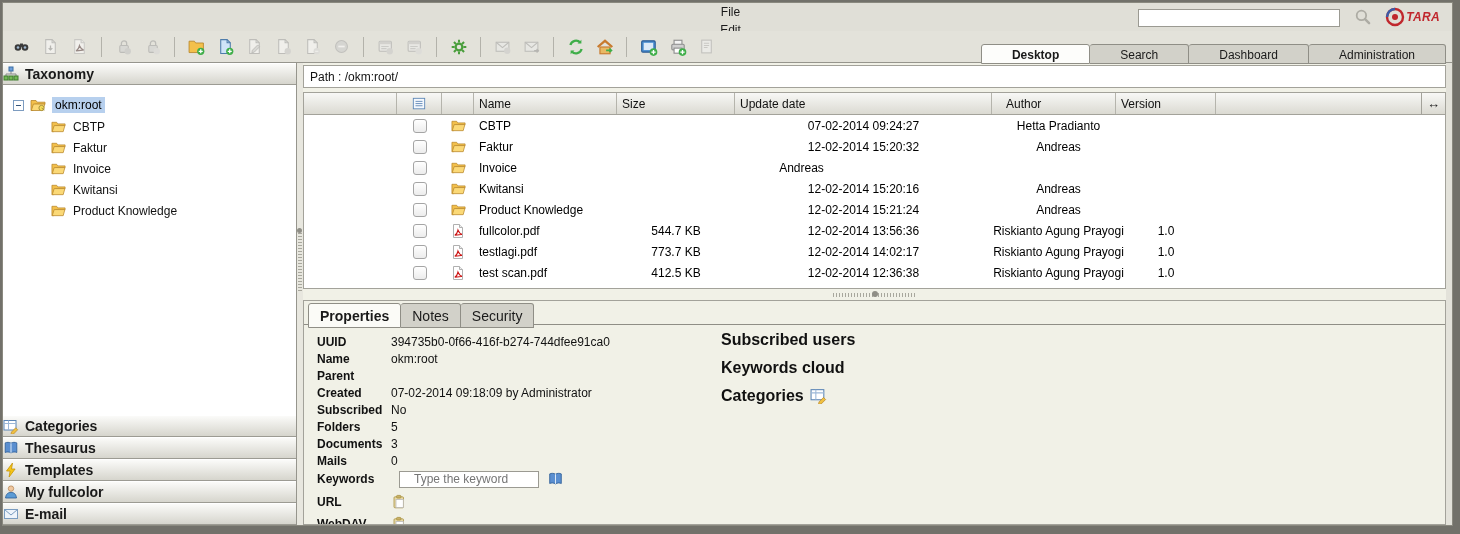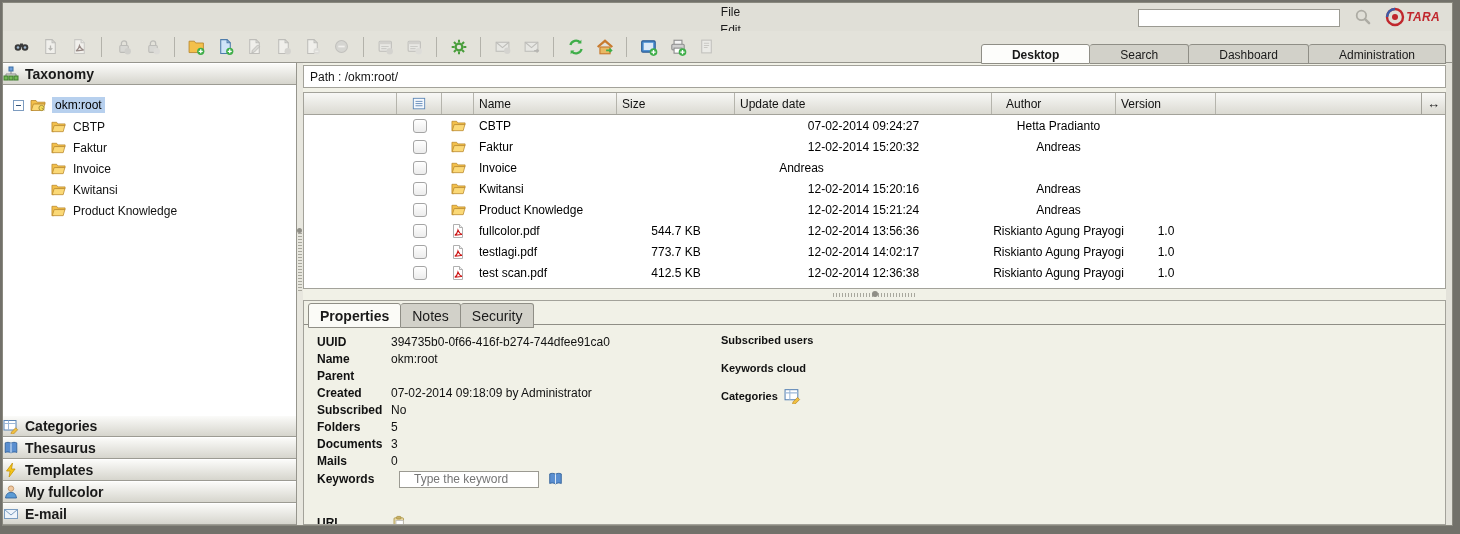--- a/index.html
+++ b/index.html
@@ -57,21 +57,21 @@
   .ptabs{position:absolute;top:2px;left:4px;display:flex;z-index:2;}
   .ptab{font-size:14px;padding:4px 11px 3px;background:#d2d1c9;border:1px solid #8f8e86;border-left:none;border-radius:3px 3px 0 0;color:#1a1a1a;}
   .ptab:first-child{border-left:1px solid #8f8e86;}
   .ptab.active{background:#fbfbf7;font-weight:bold;}
   .pbody{position:absolute;top:23px;left:0;right:0;bottom:0;border-top:1px solid #8f8e86;padding:8px 0 0 13px;font-size:12px;color:#111;}
   .prow{display:flex;height:17px;align-items:center;}
   .plabel{width:74px;font-weight:bold;flex:0 0 74px;}
   .kw-input{width:110px;height:15px;border:1px solid #9b9a92;font-size:12px;padding:0 14px;background:#fff;}
   .kw-row{display:flex;align-items:center;gap:8px;height:20px;}
   .icon-row{display:flex;align-items:center;height:20px;margin-top:2px;}
-  .pright{position:absolute;left:417px;top:30px;font-size:11px;font-weight:bold;color:#111;}
+  .pright{position:absolute;left:417px;top:30px;font-size:16px;font-weight:bold;color:#111;}
   .pright .r{margin-bottom:11px;display:flex;align-items:center;gap:6px;height:17px;}
   .pright .r2{margin-top:10px;}
 </style>
 </head>
 <body>
 
 <svg width="0" height="0" style="position:absolute">
   <defs>
     <g id="i-doc">
         <path d="M3.5 1.5h6l3 3v10h-9z" fill="#fdfdfd" stroke="#9a9a9a"></path>
@@ -592,21 +592,21 @@
             <span class="plabel">Mails</span>
             <span>0</span>
           </div>
         <div class="kw-row">
           <span class="plabel">Keywords</span>
           <input class="kw-input" type="text" placeholder="Type the keyword" style="">
           <svg width="17" height="16" viewBox="0 0 16 16">
               <use href="#i-book"></use>
             </svg>
         </div>
-        <div class="icon-row" style="margin-top:24px;">
+        <div class="icon-row" style="margin-top:3px;">
           <span class="plabel">URL</span>
           <svg width="16" height="16" viewBox="0 0 16 16">
               <use href="#i-clip"></use>
             </svg>
         </div>
         <div class="icon-row">
           <span class="plabel">WebDAV</span>
           <svg width="16" height="16" viewBox="0 0 16 16">
               <use href="#i-clip"></use>
             </svg>

